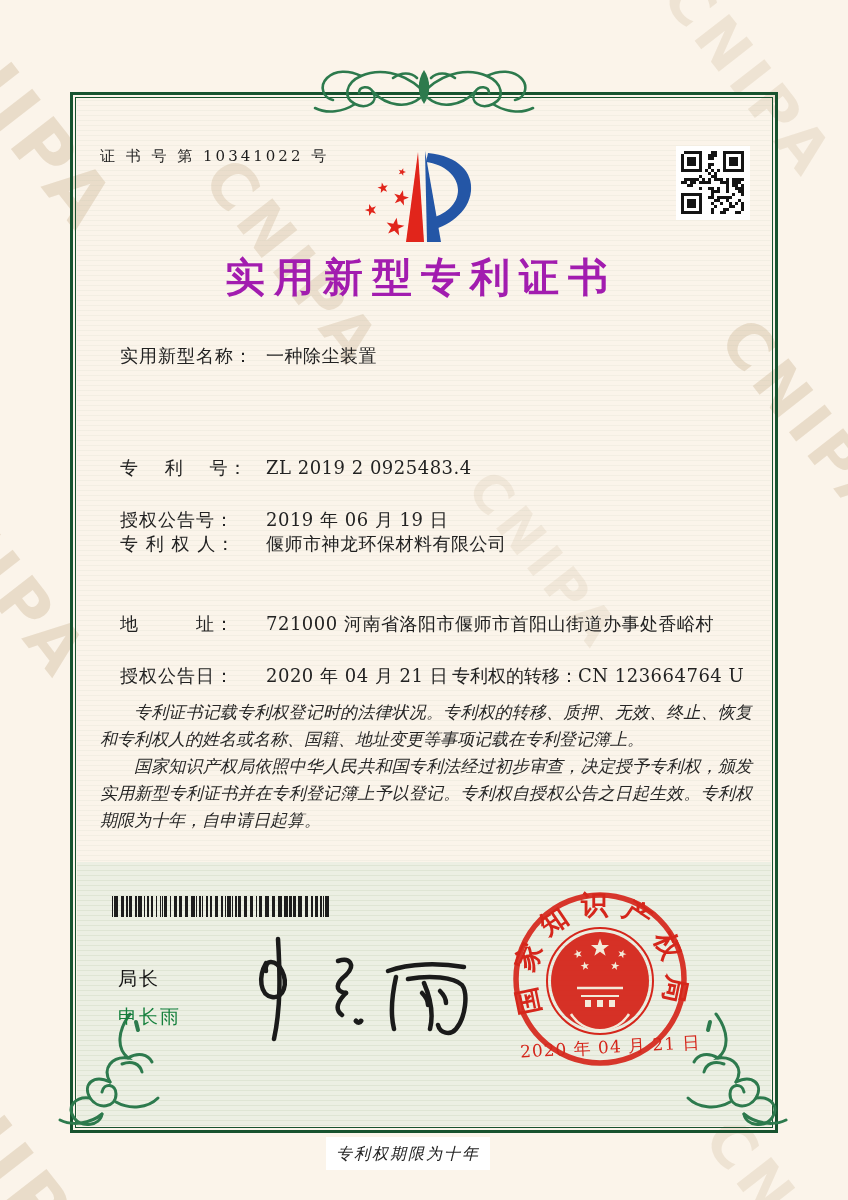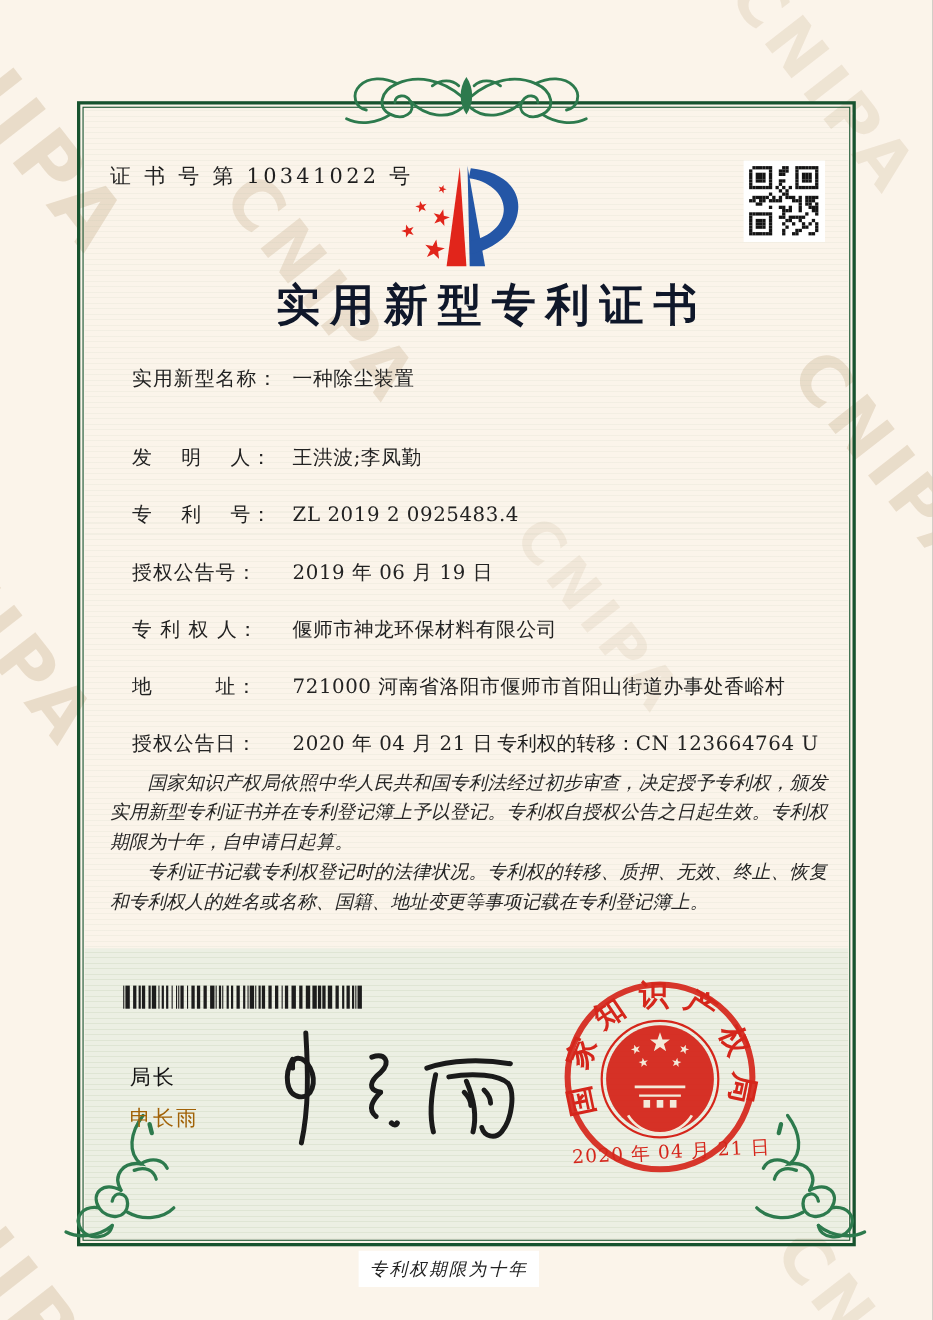--- a/index.html
+++ b/index.html
@@ -16,41 +16,41 @@
   .frame{position:absolute;left:70px;top:92px;width:702px;height:1035px;border:3px solid #17532f;}
   .frame-inner{position:absolute;left:2px;top:2px;right:2px;bottom:2px;border:1px solid #17532f;}
   .waves-all{
     position:absolute;left:77px;top:99px;width:694px;height:1027px;
     background:repeating-linear-gradient(0deg, rgba(170,185,160,.10) 0 1px, transparent 1px 5px);
   }
   .band{
     position:absolute;left:77px;top:862px;width:694px;height:264px;
     background:repeating-linear-gradient(0deg,#dfe5d4 0 1px,#ecefe3 1px 5px);
   }
-  .cert-no{position:absolute;left:100px;top:147px;font-size:19px;letter-spacing:3px;}
+  .cert-no{position:absolute;left:100px;top:147px;font-size:15px;letter-spacing:3px;}
   .logo{position:absolute;left:358px;top:146px;}
   .qr-box{position:absolute;left:676px;top:146px;width:74px;height:74px;background:#fff;}
   .qr-pix{position:absolute;left:5px;top:5px;width:3px;height:3px;background:transparent;}
   .main-title{
     position:absolute;left:70px;top:250px;width:702px;text-align:center;
-    font-size:40px;font-weight:bold;letter-spacing:9px;color:#0f172a;margin-left:26px;
+    font-size:40px;font-weight:bold;letter-spacing:9px;color:#a21caf;
   }
   .field-row{position:absolute;left:120px;width:640px;font-size:18px;color:#222;white-space:nowrap;}
   .field-row .lbl{display:inline-block;width:146px;letter-spacing:1px;}
   .field-row .val{letter-spacing:.5px;}
   .grant-no{position:absolute;left:332px;top:0;}
   .paras{
     position:absolute;left:100px;top:699px;width:652px;
     font-size:17px;line-height:27px;font-style:italic;color:#262626;text-align:justify;
   }
   .paras p{margin:0;text-indent:2em;}
   .barcode{position:absolute;left:112px;top:896px;height:21px;display:flex;align-items:stretch;}
   .barcode span{display:block;background:#1c1c1c;}
   .sig-role{position:absolute;left:118px;top:966px;font-family:"DejaVu Sans","Liberation Sans",sans-serif;font-size:19px;letter-spacing:2px;color:#111;}
-  .sig-name{position:absolute;left:118px;top:1004px;font-family:Liberation Serif, serif;font-size:19px;letter-spacing:2px;color:#a16207;}
+  .sig-name{position:absolute;left:118px;top:1004px;font-family:Liberation Serif, serif;font-size:19px;letter-spacing:2px;color:#15803d;}
   .signature{position:absolute;left:238px;top:933px;}
   .seal{position:absolute;left:505px;top:882px;}
   .seal-date{
     position:absolute;left:520px;top:1036px;width:172px;text-align:center;
     color:#d5261b;font-size:17px;letter-spacing:1px;transform:rotate(-3deg);white-space:nowrap;
   }
   .page-info{position:absolute;left:70px;top:1090px;width:702px;text-align:center;font-size:15px;letter-spacing:2px;color:#222;}
   .cont-box{
     position:absolute;left:326px;top:1137px;width:164px;height:33px;background:#ffffff;
     text-align:center;line-height:33px;font-size:16px;font-style:italic;letter-spacing:2px;color:#222;
@@ -136,48 +136,45 @@
     <use href="#st" fill="#e1251b" transform="translate(13,64) scale(.62) rotate(-18)"></use>
     <use href="#st" fill="#e1251b" transform="translate(37,81) scale(.95) rotate(10)"></use>
   </svg>
 
   <div class="qr-box">
     <div class="qr-pix" id="qr-pix" style="box-shadow: rgb(20, 20, 20) 0px 0px, rgb(20, 20, 20) 3px 0px, rgb(20, 20, 20) 6px 0px, rgb(20, 20, 20) 9px 0px, rgb(20, 20, 20) 12px 0px, rgb(20, 20, 20) 15px 0px, rgb(20, 20, 20) 18px 0px, rgb(20, 20, 20) 30px 0px, rgb(20, 20, 20) 33px 0px, rgb(20, 20, 20) 42px 0px, rgb(20, 20, 20) 45px 0px, rgb(20, 20, 20) 48px 0px, rgb(20, 20, 20) 51px 0px, rgb(20, 20, 20) 54px 0px, rgb(20, 20, 20) 57px 0px, rgb(20, 20, 20) 60px 0px, rgb(20, 20, 20) 0px 3px, rgb(20, 20, 20) 18px 3px, rgb(20, 20, 20) 27px 3px, rgb(20, 20, 20) 30px 3px, rgb(20, 20, 20) 33px 3px, rgb(20, 20, 20) 42px 3px, rgb(20, 20, 20) 60px 3px, rgb(20, 20, 20) 0px 6px, rgb(20, 20, 20) 6px 6px, rgb(20, 20, 20) 9px 6px, rgb(20, 20, 20) 12px 6px, rgb(20, 20, 20) 18px 6px, rgb(20, 20, 20) 27px 6px, rgb(20, 20, 20) 30px 6px, rgb(20, 20, 20) 42px 6px, rgb(20, 20, 20) 48px 6px, rgb(20, 20, 20) 51px 6px, rgb(20, 20, 20) 54px 6px, rgb(20, 20, 20) 60px 6px, rgb(20, 20, 20) 0px 9px, rgb(20, 20, 20) 6px 9px, rgb(20, 20, 20) 9px 9px, rgb(20, 20, 20) 12px 9px, rgb(20, 20, 20) 18px 9px, rgb(20, 20, 20) 42px 9px, rgb(20, 20, 20) 48px 9px, rgb(20, 20, 20) 51px 9px, rgb(20, 20, 20) 54px 9px, rgb(20, 20, 20) 60px 9px, rgb(20, 20, 20) 0px 12px, rgb(20, 20, 20) 6px 12px, rgb(20, 20, 20) 9px 12px, rgb(20, 20, 20) 12px 12px, rgb(20, 20, 20) 18px 12px, rgb(20, 20, 20) 27px 12px, rgb(20, 20, 20) 30px 12px, rgb(20, 20, 20) 42px 12px, rgb(20, 20, 20) 48px 12px, rgb(20, 20, 20) 51px 12px, rgb(20, 20, 20) 54px 12px, rgb(20, 20, 20) 60px 12px, rgb(20, 20, 20) 0px 15px, rgb(20, 20, 20) 18px 15px, rgb(20, 20, 20) 27px 15px, rgb(20, 20, 20) 42px 15px, rgb(20, 20, 20) 60px 15px, rgb(20, 20, 20) 0px 18px, rgb(20, 20, 20) 3px 18px, rgb(20, 20, 20) 6px 18px, rgb(20, 20, 20) 9px 18px, rgb(20, 20, 20) 12px 18px, rgb(20, 20, 20) 15px 18px, rgb(20, 20, 20) 18px 18px, rgb(20, 20, 20) 24px 18px, rgb(20, 20, 20) 30px 18px, rgb(20, 20, 20) 36px 18px, rgb(20, 20, 20) 42px 18px, rgb(20, 20, 20) 45px 18px, rgb(20, 20, 20) 48px 18px, rgb(20, 20, 20) 51px 18px, rgb(20, 20, 20) 54px 18px, rgb(20, 20, 20) 57px 18px, rgb(20, 20, 20) 60px 18px, rgb(20, 20, 20) 27px 21px, rgb(20, 20, 20) 33px 21px, rgb(20, 20, 20) 18px 24px, rgb(20, 20, 20) 30px 24px, rgb(20, 20, 20) 33px 24px, rgb(20, 20, 20) 3px 27px, rgb(20, 20, 20) 6px 27px, rgb(20, 20, 20) 9px 27px, rgb(20, 20, 20) 12px 27px, rgb(20, 20, 20) 15px 27px, rgb(20, 20, 20) 21px 27px, rgb(20, 20, 20) 27px 27px, rgb(20, 20, 20) 33px 27px, rgb(20, 20, 20) 36px 27px, rgb(20, 20, 20) 39px 27px, rgb(20, 20, 20) 45px 27px, rgb(20, 20, 20) 51px 27px, rgb(20, 20, 20) 54px 27px, rgb(20, 20, 20) 57px 27px, rgb(20, 20, 20) 60px 27px, rgb(20, 20, 20) 0px 30px, rgb(20, 20, 20) 3px 30px, rgb(20, 20, 20) 9px 30px, rgb(20, 20, 20) 12px 30px, rgb(20, 20, 20) 18px 30px, rgb(20, 20, 20) 21px 30px, rgb(20, 20, 20) 24px 30px, rgb(20, 20, 20) 27px 30px, rgb(20, 20, 20) 39px 30px, rgb(20, 20, 20) 42px 30px, rgb(20, 20, 20) 45px 30px, rgb(20, 20, 20) 51px 30px, rgb(20, 20, 20) 54px 30px, rgb(20, 20, 20) 57px 30px, rgb(20, 20, 20) 6px 33px, rgb(20, 20, 20) 9px 33px, rgb(20, 20, 20) 45px 33px, rgb(20, 20, 20) 51px 33px, rgb(20, 20, 20) 54px 33px, rgb(20, 20, 20) 60px 33px, rgb(20, 20, 20) 18px 36px, rgb(20, 20, 20) 27px 36px, rgb(20, 20, 20) 30px 36px, rgb(20, 20, 20) 36px 36px, rgb(20, 20, 20) 45px 36px, rgb(20, 20, 20) 54px 36px, rgb(20, 20, 20) 57px 36px, rgb(20, 20, 20) 60px 36px, rgb(20, 20, 20) 30px 39px, rgb(20, 20, 20) 33px 39px, rgb(20, 20, 20) 36px 39px, rgb(20, 20, 20) 45px 39px, rgb(20, 20, 20) 57px 39px, rgb(20, 20, 20) 60px 39px, rgb(20, 20, 20) 0px 42px, rgb(20, 20, 20) 3px 42px, rgb(20, 20, 20) 6px 42px, rgb(20, 20, 20) 9px 42px, rgb(20, 20, 20) 12px 42px, rgb(20, 20, 20) 15px 42px, rgb(20, 20, 20) 18px 42px, rgb(20, 20, 20) 30px 42px, rgb(20, 20, 20) 51px 42px, rgb(20, 20, 20) 60px 42px, rgb(20, 20, 20) 0px 45px, rgb(20, 20, 20) 18px 45px, rgb(20, 20, 20) 27px 45px, rgb(20, 20, 20) 30px 45px, rgb(20, 20, 20) 36px 45px, rgb(20, 20, 20) 39px 45px, rgb(20, 20, 20) 42px 45px, rgb(20, 20, 20) 45px 45px, rgb(20, 20, 20) 48px 45px, rgb(20, 20, 20) 0px 48px, rgb(20, 20, 20) 6px 48px, rgb(20, 20, 20) 9px 48px, rgb(20, 20, 20) 12px 48px, rgb(20, 20, 20) 18px 48px, rgb(20, 20, 20) 33px 48px, rgb(20, 20, 20) 36px 48px, rgb(20, 20, 20) 45px 48px, rgb(20, 20, 20) 57px 48px, rgb(20, 20, 20) 0px 51px, rgb(20, 20, 20) 6px 51px, rgb(20, 20, 20) 9px 51px, rgb(20, 20, 20) 12px 51px, rgb(20, 20, 20) 18px 51px, rgb(20, 20, 20) 30px 51px, rgb(20, 20, 20) 39px 51px, rgb(20, 20, 20) 48px 51px, rgb(20, 20, 20) 54px 51px, rgb(20, 20, 20) 60px 51px, rgb(20, 20, 20) 0px 54px, rgb(20, 20, 20) 6px 54px, rgb(20, 20, 20) 9px 54px, rgb(20, 20, 20) 12px 54px, rgb(20, 20, 20) 18px 54px, rgb(20, 20, 20) 33px 54px, rgb(20, 20, 20) 48px 54px, rgb(20, 20, 20) 51px 54px, rgb(20, 20, 20) 60px 54px, rgb(20, 20, 20) 0px 57px, rgb(20, 20, 20) 18px 57px, rgb(20, 20, 20) 30px 57px, rgb(20, 20, 20) 42px 57px, rgb(20, 20, 20) 45px 57px, rgb(20, 20, 20) 60px 57px, rgb(20, 20, 20) 0px 60px, rgb(20, 20, 20) 3px 60px, rgb(20, 20, 20) 6px 60px, rgb(20, 20, 20) 9px 60px, rgb(20, 20, 20) 12px 60px, rgb(20, 20, 20) 15px 60px, rgb(20, 20, 20) 18px 60px, rgb(20, 20, 20) 30px 60px, rgb(20, 20, 20) 39px 60px, rgb(20, 20, 20) 42px 60px, rgb(20, 20, 20) 54px 60px, rgb(20, 20, 20) 57px 60px;"></div>
   </div>
 
   <div class="main-title">实用新型专利证书</div>
 
-  <div class="field-row" style="top:332px">
+  <div class="field-row" style="top:344px">
     <span class="lbl">实用新型名称：</span><span class="val">一种除尘装置</span>
-  </div>
-  <div class="field-row" style="top:404px">
-    <span class="lbl">发　 明 　人：</span><span class="val">王洪波;李凤勤</span>
   </div>
   <div class="field-row" style="top:456px">
     <span class="lbl">专　 利 　号：</span><span class="val">ZL 2019 2 0925483.4</span>
   </div>
   <div class="field-row" style="top:508px">
     <span class="lbl">授权公告号：</span><span class="val">2019 年 06 月 19 日</span>
   </div>
-  <div class="field-row" style="top:560px">
+  <div class="field-row" style="top:532px">
     <span class="lbl">专 利 权 人：</span><span class="val">偃师市神龙环保材料有限公司</span>
   </div>
   <div class="field-row" style="top:612px">
     <span class="lbl">地　　　址：</span><span class="val">721000 河南省洛阳市偃师市首阳山街道办事处香峪村</span>
   </div>
   <div class="field-row" style="top:664px">
     <span class="lbl">授权公告日：</span><span class="val">2020 年 04 月 21 日</span>
     <span class="grant-no">
       <span>专利权的转移：</span><span class="val">CN 123664764 U</span>
     </span>
   </div>
 
   <div class="paras">
+    <p>专利证书记载专利权登记时的法律状况。专利权的转移、质押、无效、终止、恢复和专利权人的姓名或名称、国籍、地址变更等事项记载在专利登记簿上。</p>
     <p>国家知识产权局依照中华人民共和国专利法经过初步审查，决定授予专利权，颁发实用新型专利证书并在专利登记簿上予以登记。专利权自授权公告之日起生效。专利权期限为十年，自申请日起算。</p>
-    <p>专利证书记载专利权登记时的法律状况。专利权的转移、质押、无效、终止、恢复和专利权人的姓名或名称、国籍、地址变更等事项记载在专利登记簿上。</p>
   </div>
 
   <div class="barcode" id="barcode">
       <span style="width: 1px; margin-right: 1px;"></span>
       <span style="width: 4px; margin-right: 3px;"></span>
       <span style="width: 3px; margin-right: 2px;"></span>
       <span style="width: 2px; margin-right: 1px;"></span>
       <span style="width: 3px; margin-right: 3px;"></span>
       <span style="width: 2px; margin-right: 1px;"></span>
       <span style="width: 4px; margin-right: 2px;"></span>

